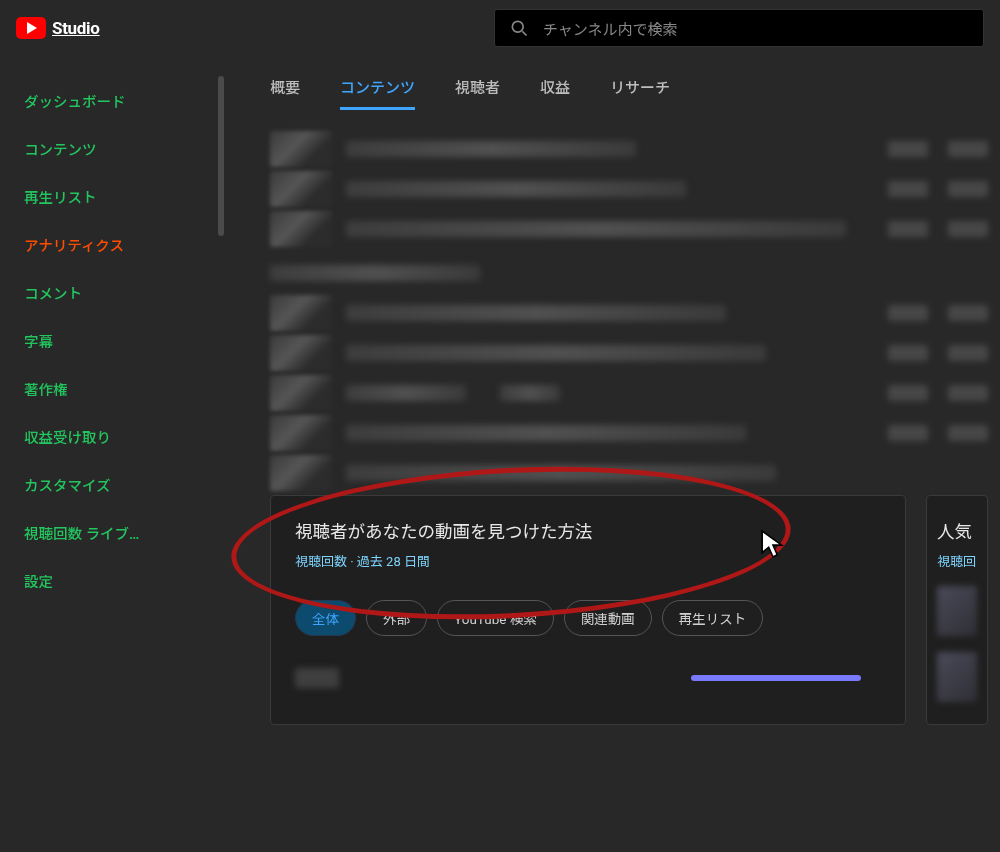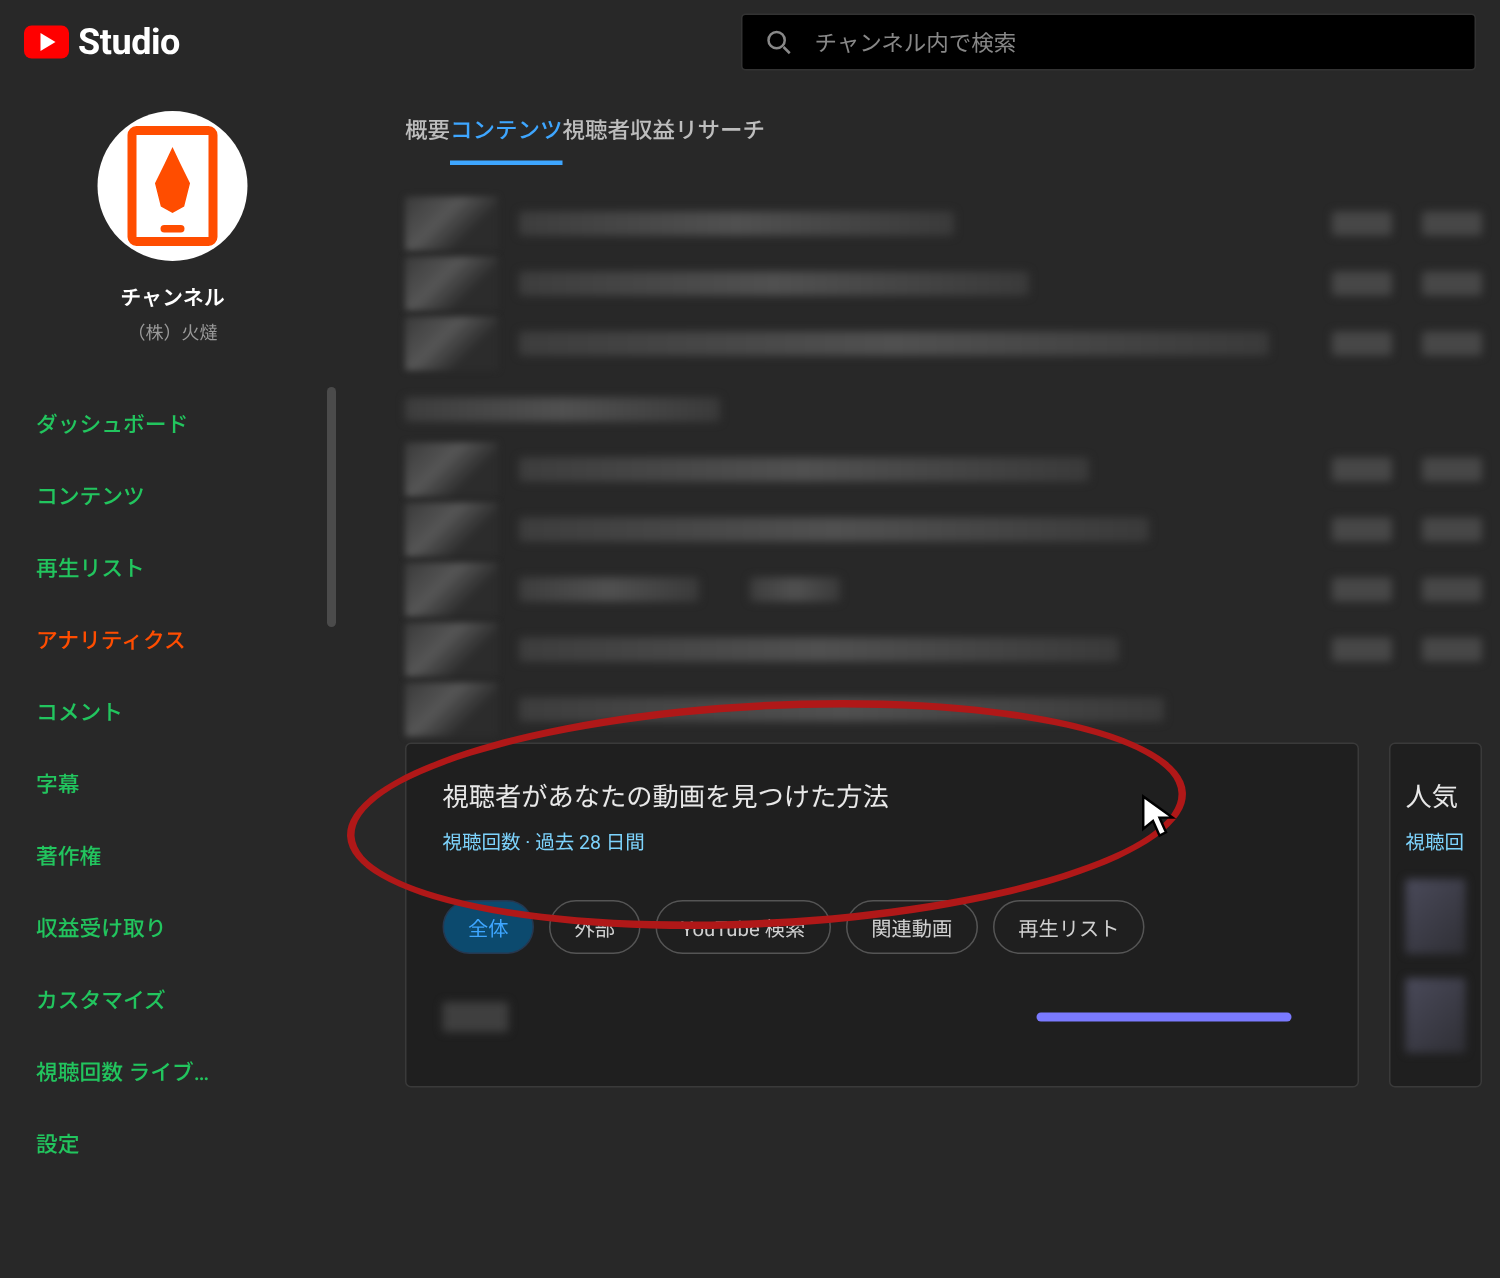--- a/index.html
+++ b/index.html
@@ -22,21 +22,21 @@
   .logo { display: flex; align-items: center; gap: 6px; }
   .yt-icon {
     width: 30px; height: 22px; background: #ff0000; border-radius: 5px;
     position: relative;
   }
   .yt-icon::after {
     content: ""; position: absolute; left: 11px; top: 5px;
     border-left: 10px solid #fff; border-top: 6px solid transparent;
     border-bottom: 6px solid transparent;
   }
-  .logo-text { font-size: 24px; font-weight: 700; letter-spacing: -0.3px; }
+  .logo-text { font-size: 17px; font-weight: 700; letter-spacing: -0.3px; text-decoration: underline; }
   .search {
     margin-left: auto; min-width: 490px; height: 38px;
     background: #000000; border: 1px solid #333; border-radius: 3px;
     display: flex; align-items: center; padding: 0 14px; gap: 14px;
     color: #aaa;
   }
   .search svg { flex: 0 0 auto; }
   .search-placeholder { color: #888; font-size: 15px; }
 
   
@@ -72,21 +72,21 @@
   }
   .nav-item {
     height: 48px; display: flex; align-items: center; padding: 0 24px;
     font-size: 14.5px; color: #22c55e; font-weight: 500; cursor: pointer;
   }
   .nav-item.active { color: #ff4d00; }
 
   .main { flex: 1; padding: 0 12px 0 40px; overflow: hidden; }
 
   
-  .tabs { display: flex; padding: 20px 0 14px; border-bottom: 1px solid #3a3a3a00; }
+  .tabs { display: flex; gap: 40px; padding: 20px 0 14px; border-bottom: 1px solid #3a3a3a00; }
   .tab { font-size: 15px; color: #bdbdbd; padding-bottom: 10px; font-weight: 500; cursor: pointer; }
   .tab.active { color: #3ea6ff; border-bottom: 3px solid #3ea6ff; }
 
   
   .content-rows { padding-top: 6px; }
   .row { display: flex; align-items: center; gap: 14px; margin-bottom: 4px; }
   .thumb {
     width: 62px; height: 36px; border-radius: 2px;
     background: linear-gradient(135deg,#3a3a3a,#555 40%,#2c2c2c 70%);
     filter: blur(2px);
@@ -152,27 +152,20 @@
         <circle cx="10.5" cy="10.5" r="6.5"></circle>
         <line x1="16" y1="16" x2="21" y2="21"></line>
       </svg>
     <span class="search-placeholder">チャンネル内で検索</span>
   </div>
 </div>
 
 <div class="layout">
 
   <aside class="sidebar">
-    <div class="avatar-block">
-      <div class="avatar">
-        <div class="avatar-inner"></div>
-      </div>
-      <div class="avatar-title">チャンネル</div>
-      <div class="avatar-sub">（株）火燵</div>
-    </div>
     <nav class="navlist">
       <div class="nav-scroll-indicator"></div>
       <div class="nav-item">
           <span>ダッシュボード</span>
         </div>
       <div class="nav-item">
           <span>コンテンツ</span>
         </div>
       <div class="nav-item">
           <span>再生リスト</span>

